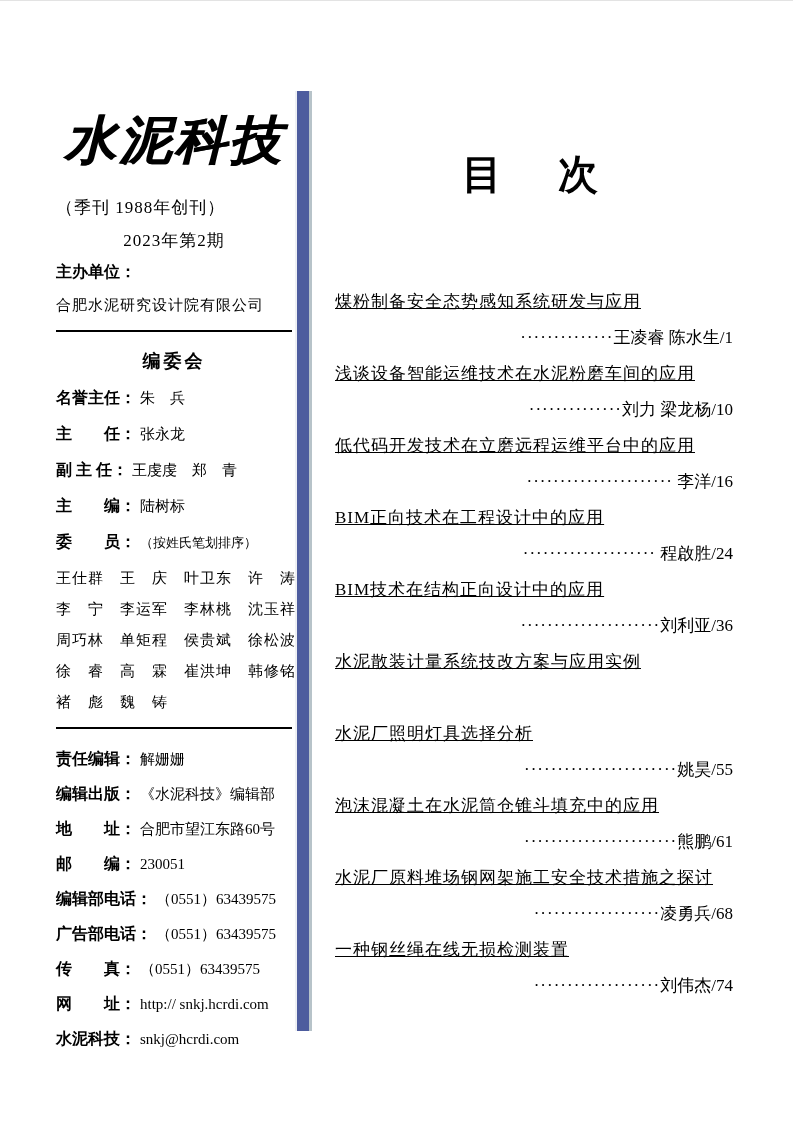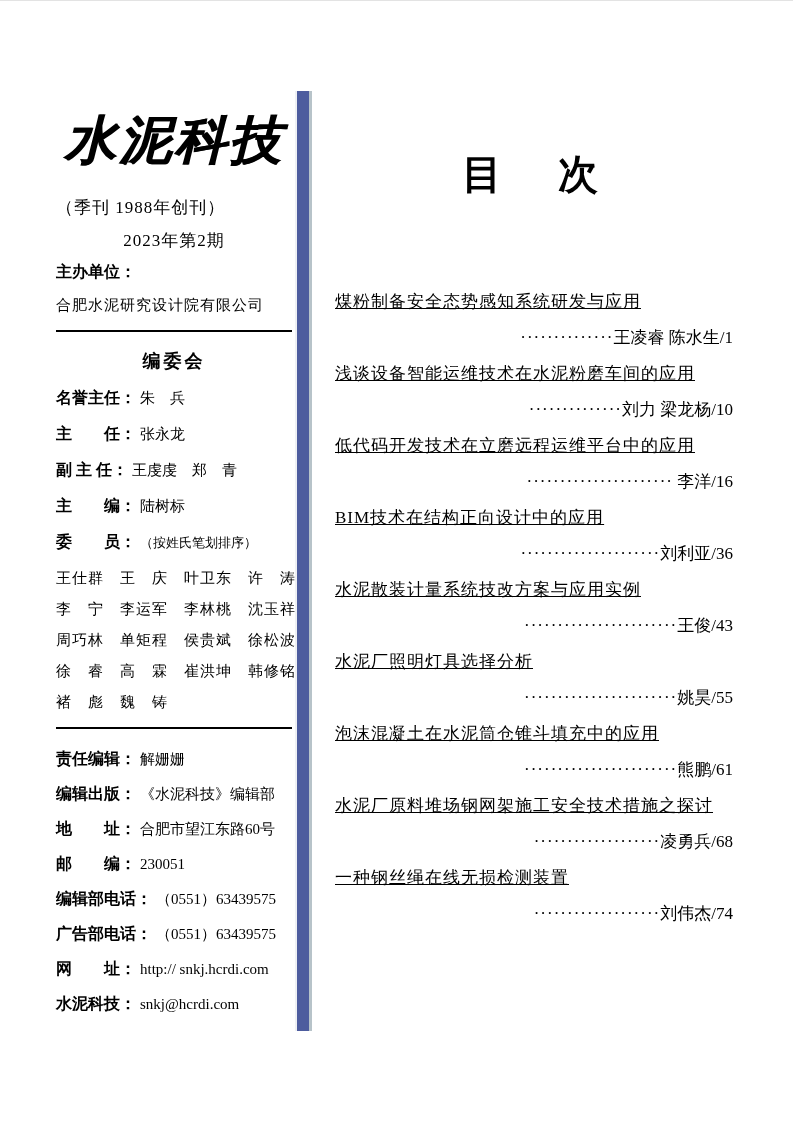--- a/index.html
+++ b/index.html
@@ -114,20 +114,23 @@
       <div class="pub-row">
         <span class="pub-label">邮　　编：</span><span class="pub-value">230051</span>
       </div>
       <div class="pub-row">
         <span class="pub-label">编辑部电话：</span><span class="pub-value">（0551）63439575</span>
       </div>
       <div class="pub-row">
         <span class="pub-label">广告部电话：</span><span class="pub-value">（0551）63439575</span>
       </div>
       <div class="pub-row">
+        <span class="pub-label">传　　真：</span><span class="pub-value">（0551）63439575</span>
+      </div>
+      <div class="pub-row">
         <span class="pub-label">网　　址：</span><span class="pub-value">http:// snkj.hcrdi.com</span>
       </div>
       <div class="pub-row">
         <span class="pub-label">水泥科技：</span><span class="pub-value">snkj@hcrdi.com</span>
       </div>
     </div>
   </div>
 
   <div class="right-col">
     <div class="toc-heading">目　次</div>
@@ -142,29 +145,32 @@
       <div class="toc-entry">
         <div class="toc-title">浅谈设备智能运维技术在水泥粉磨车间的应用</div>
         <div class="toc-author"><span class="toc-leader">··············</span><span>刘力 梁龙杨</span><span>/10</span></div>
       </div>
 
       <div class="toc-entry">
         <div class="toc-title">低代码开发技术在立磨远程运维平台中的应用</div>
         <div class="toc-author"><span class="toc-leader">······················</span><span> 李洋</span><span>/16</span></div>
       </div>
 
+      <div class="toc-entry">
+        <div class="toc-title">BIM正向技术在工程设计中的应用</div>
+        <div class="toc-author"><span class="toc-leader">····················</span><span> 程啟胜</span><span>/24</span></div>
+      </div>
 
       <div class="toc-entry">
         <div class="toc-title">BIM技术在结构正向设计中的应用</div>
         <div class="toc-author"><span class="toc-leader">·····················</span><span>刘利亚</span><span>/36</span></div>
       </div>
 
       <div class="toc-entry">
         <div class="toc-title">水泥散装计量系统技改方案与应用实例</div>
-        <div class="toc-author"><span class="toc-leader">·······················</span><span>王俊</span><span>/43</span></div>
       </div>
 
       <div class="toc-entry">
         <div class="toc-title">水泥厂照明灯具选择分析</div>
         <div class="toc-author"><span class="toc-leader">·······················</span><span>姚昊</span><span>/55</span></div>
       </div>
 
       <div class="toc-entry">
         <div class="toc-title">泡沫混凝土在水泥筒仓锥斗填充中的应用</div>
         <div class="toc-author"><span class="toc-leader">·······················</span><span>熊鹏</span><span>/61</span></div>

